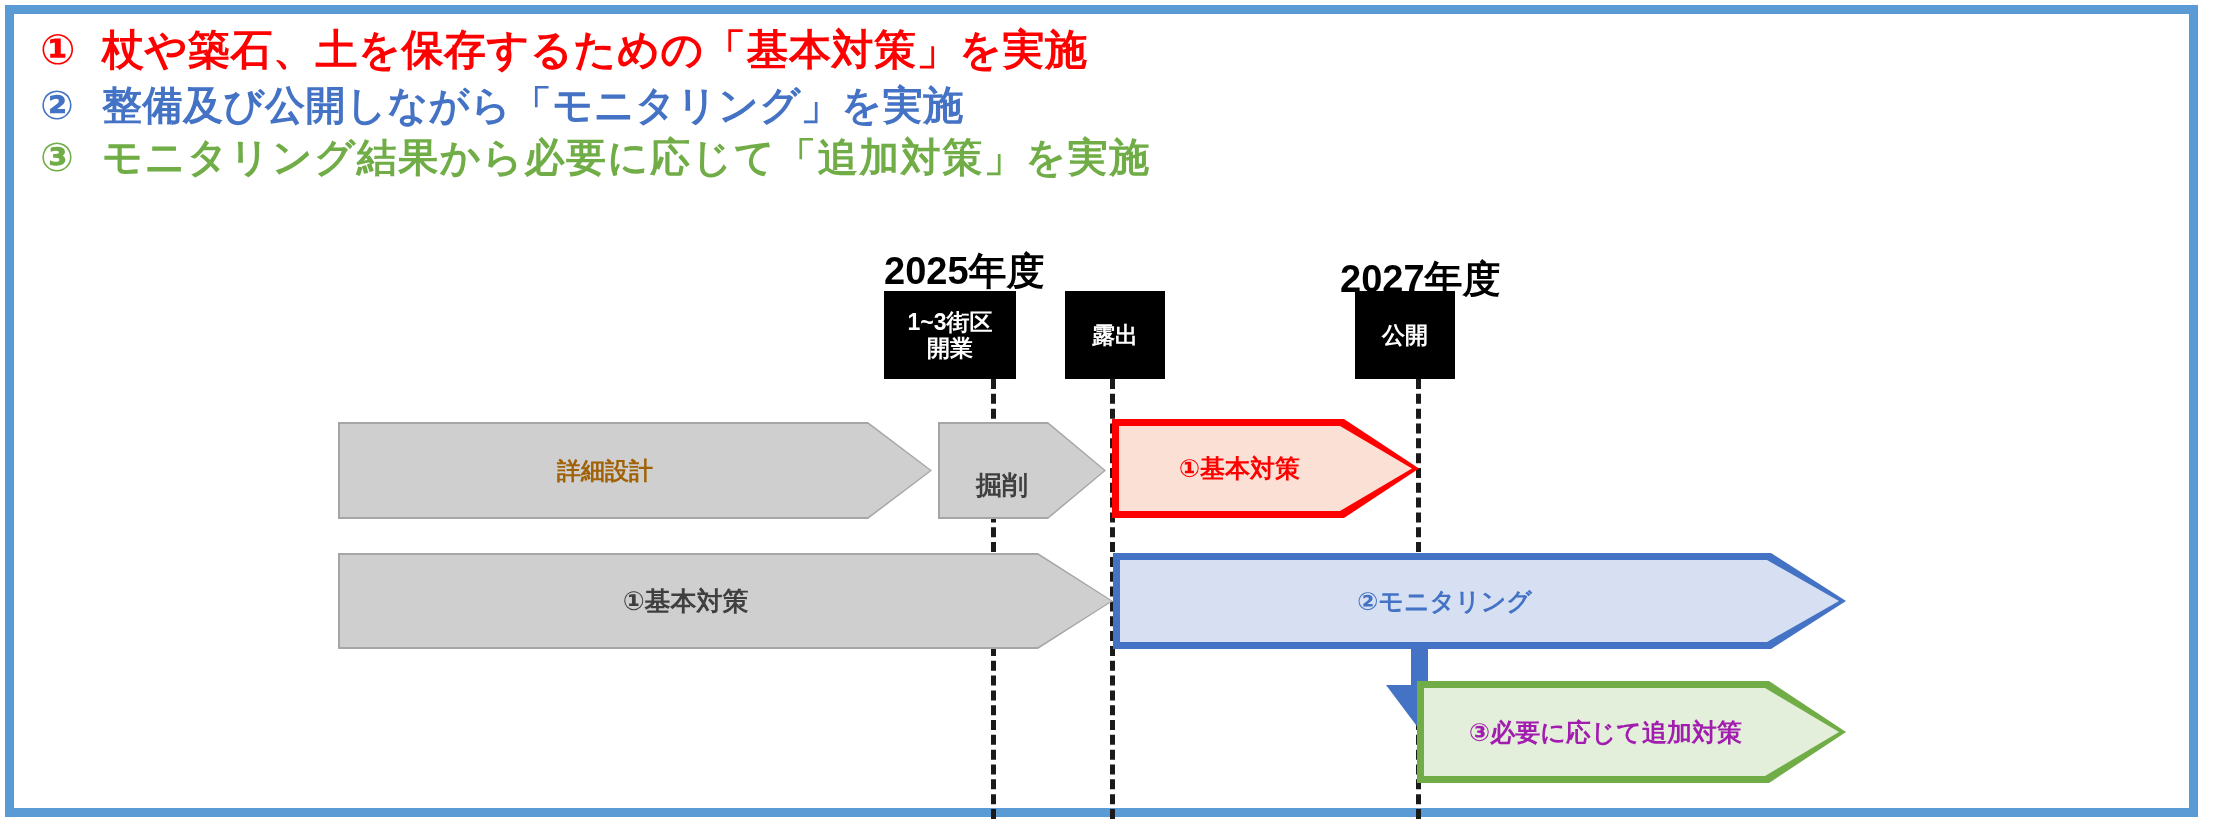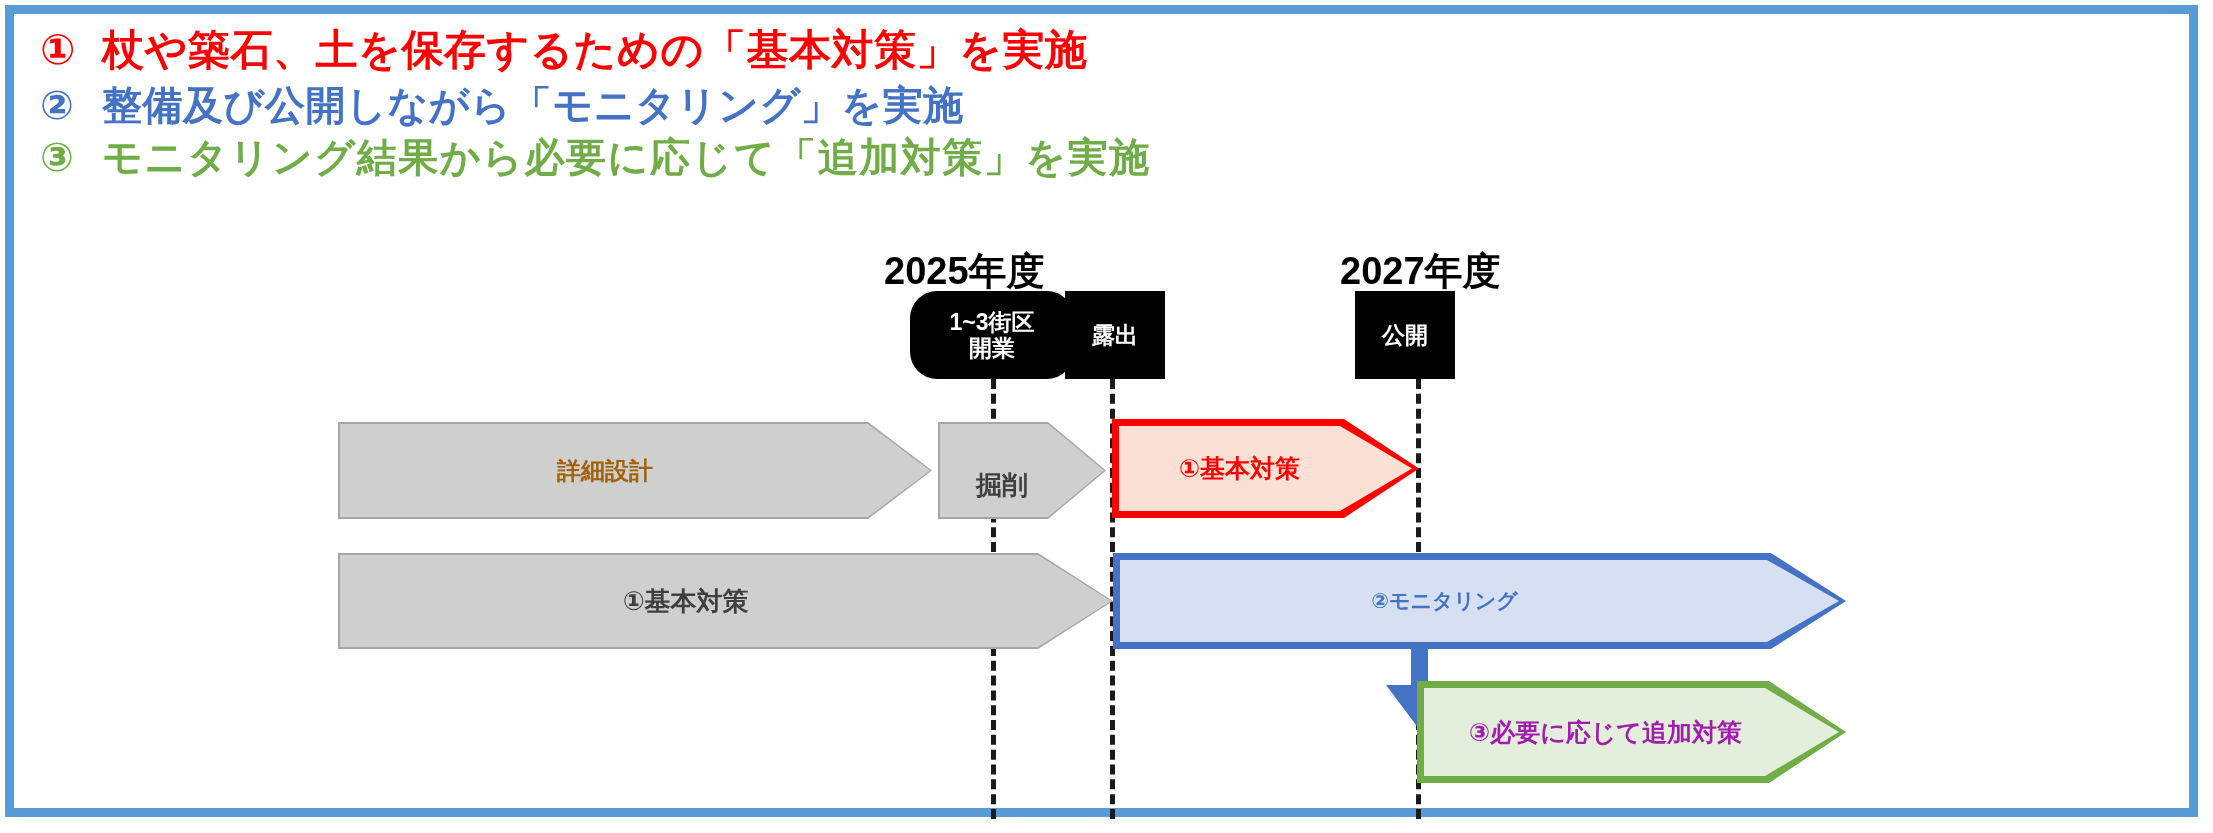--- a/index.html
+++ b/index.html
@@ -38,38 +38,38 @@
 
   
   .year-label{
     position:absolute;
     font-size:38px;
     font-weight:bold;
     color:#000000;
     white-space:nowrap;
   }
   #year-2025{left:884px;top:246px;}
-  #year-2027{left:1340px;top:246px;}
+  #year-2027{left:1340px;top:254px;}
 
   
   .milestone{
     position:absolute;
     background:#000000;
     color:#ffffff;
     display:flex;
     flex-direction:column;
     align-items:center;
     justify-content:center;
     font-size:23px;
     font-weight:bold;
     line-height:1.15;
     text-align:center;
     box-sizing:border-box;
   }
-  #ms-kaigyou{left:910px;top:291px;width:164px;height:88px;border-radius:27px;}
+  #ms-kaigyou{left:884px;top:291px;width:132px;height:88px;}
   #ms-roshutsu{left:1065px;top:291px;width:100px;height:88px;}
   #ms-koukai{left:1355px;top:291px;width:100px;height:88px;}
 
   
   .vline{
     position:absolute;
     width:0;
     border-left:5px dashed #1a1a1a;
   }
   #vline-1{left:991px;top:379px;height:440px;}
@@ -146,21 +146,21 @@
     font-size:26px;color:#3F3F3F;
   }
   #arrow-jizen .bg{clip-path:polygon(0 0,700px 0,100% 50%,700px 100%,0 100%);}
   #arrow-jizen .fg{left:2px;top:2px;right:2px;bottom:2px;
     clip-path:polygon(0 0,698px 0,100% 50%,698px 100%,0 100%);}
   #arrow-jizen .lbl{margin-right:80px;}
 
   
   #arrow-monitor{
     left:1113px;top:553px;width:733px;height:96px;
-    font-size:21px;color:#4472C4;
+    font-size:25px;color:#4472C4;
   }
   #arrow-monitor .bg{clip-path:polygon(0 0,658px 0,100% 50%,658px 100%,0 100%);}
   #arrow-monitor .fg{left:7px;top:7px;right:7px;bottom:7px;
     clip-path:polygon(0 0,647px 0,100% 50%,647px 100%,0 100%);}
   #arrow-monitor .lbl{margin-right:70px;}
 
   
   #arrow-tsuika{
     left:1417px;top:681px;width:429px;height:102px;
     font-size:25px;color:#a21caf;

